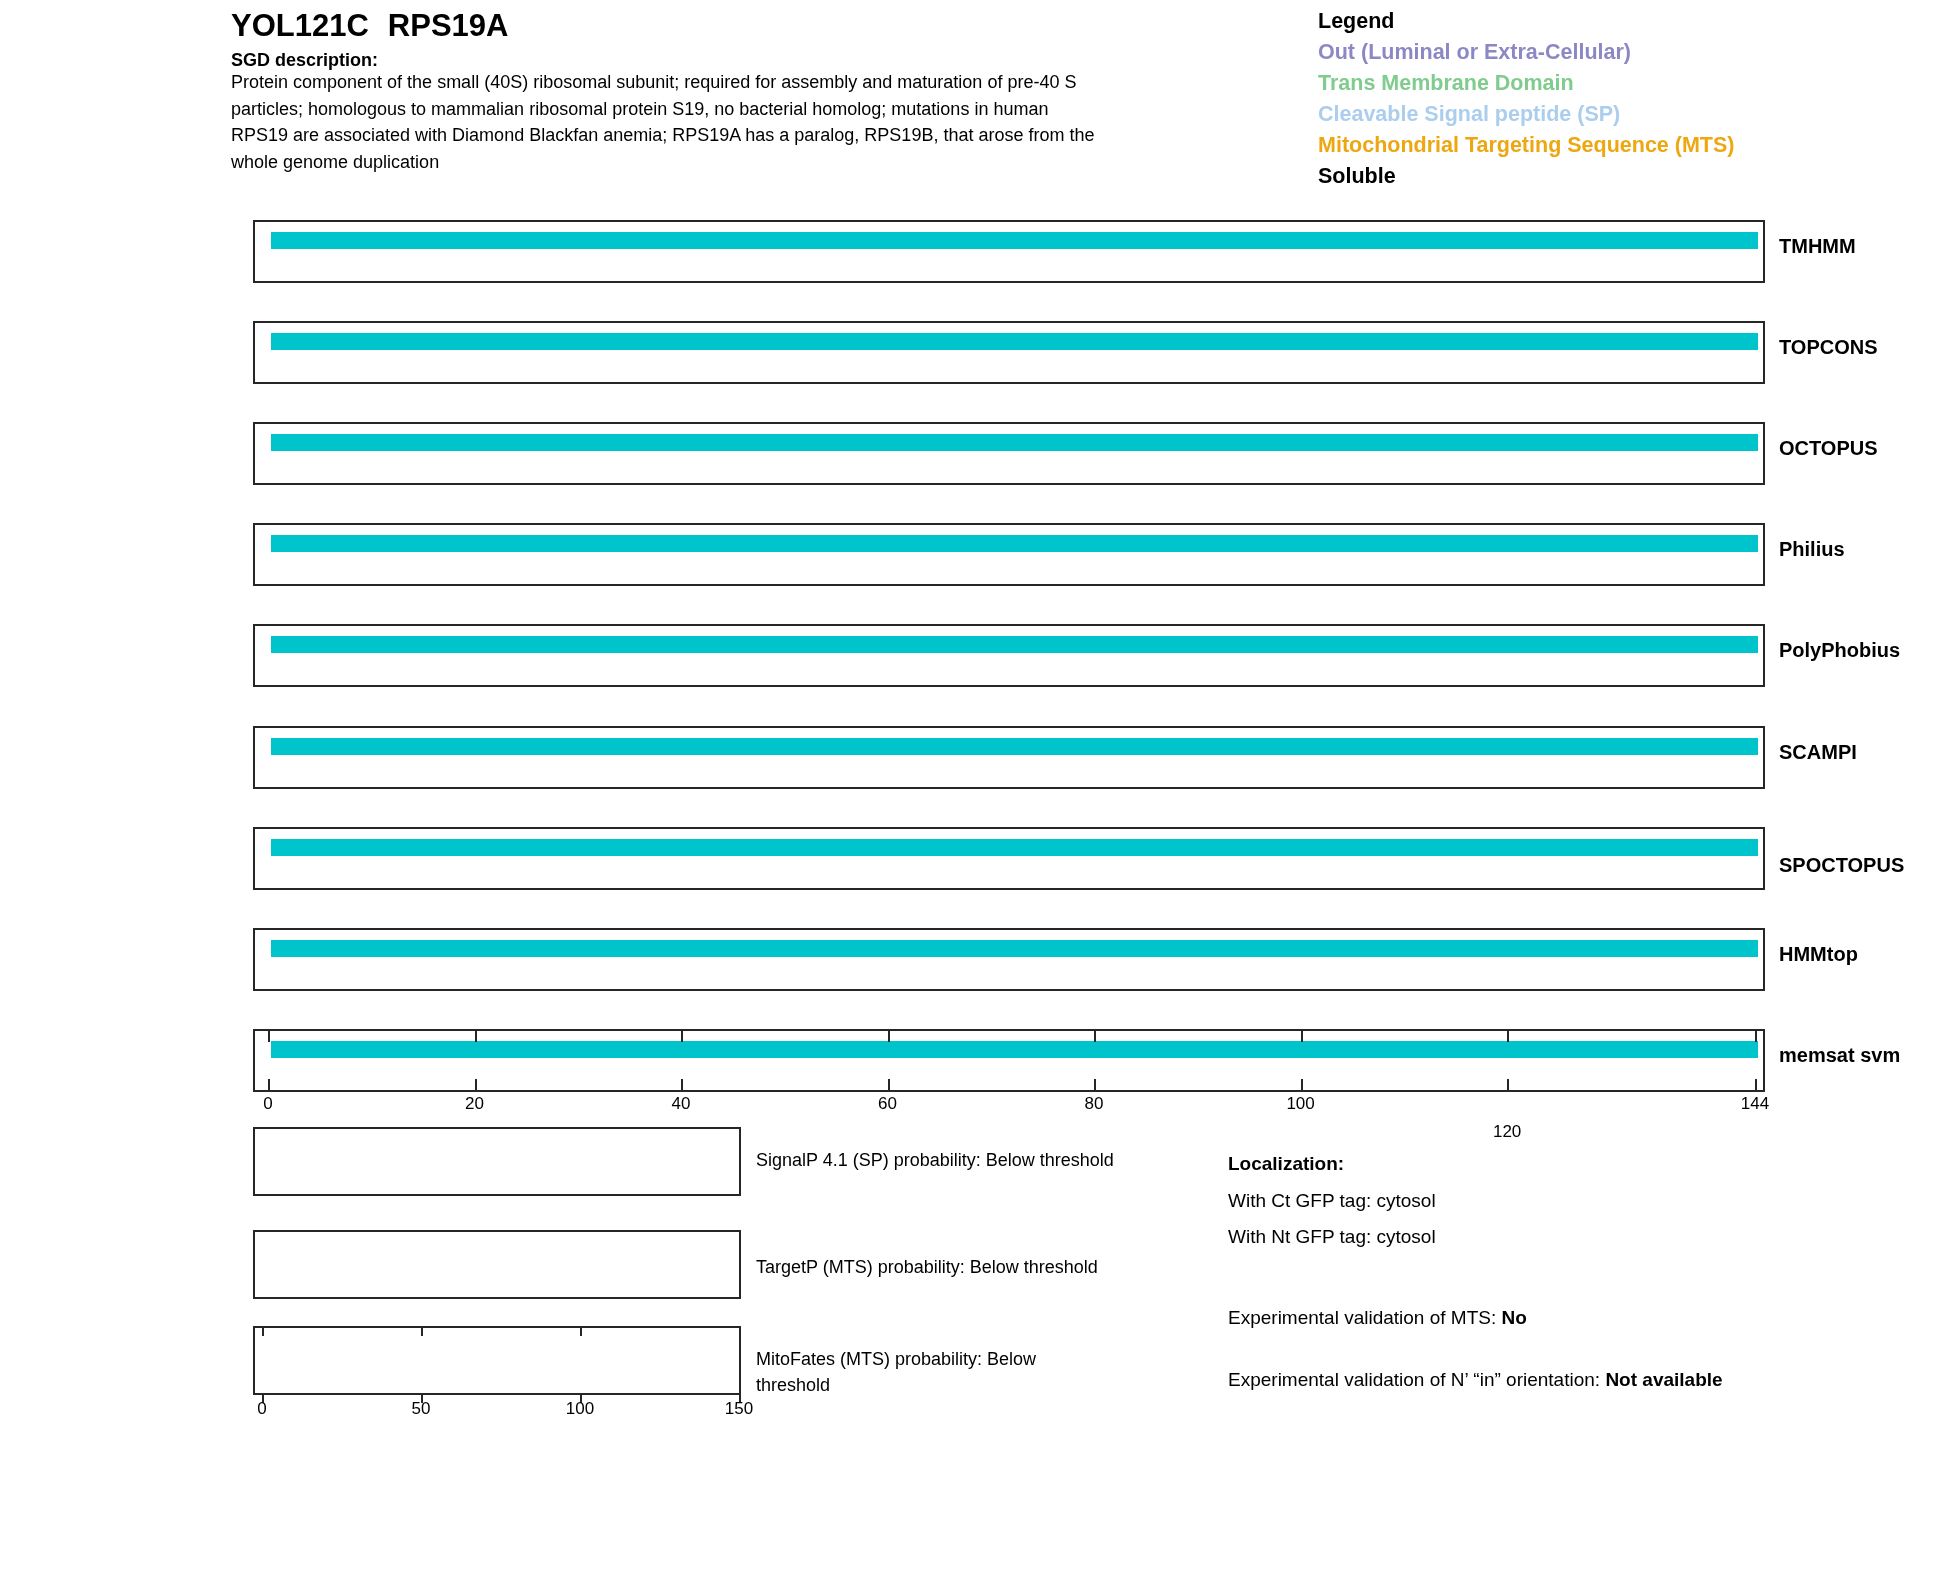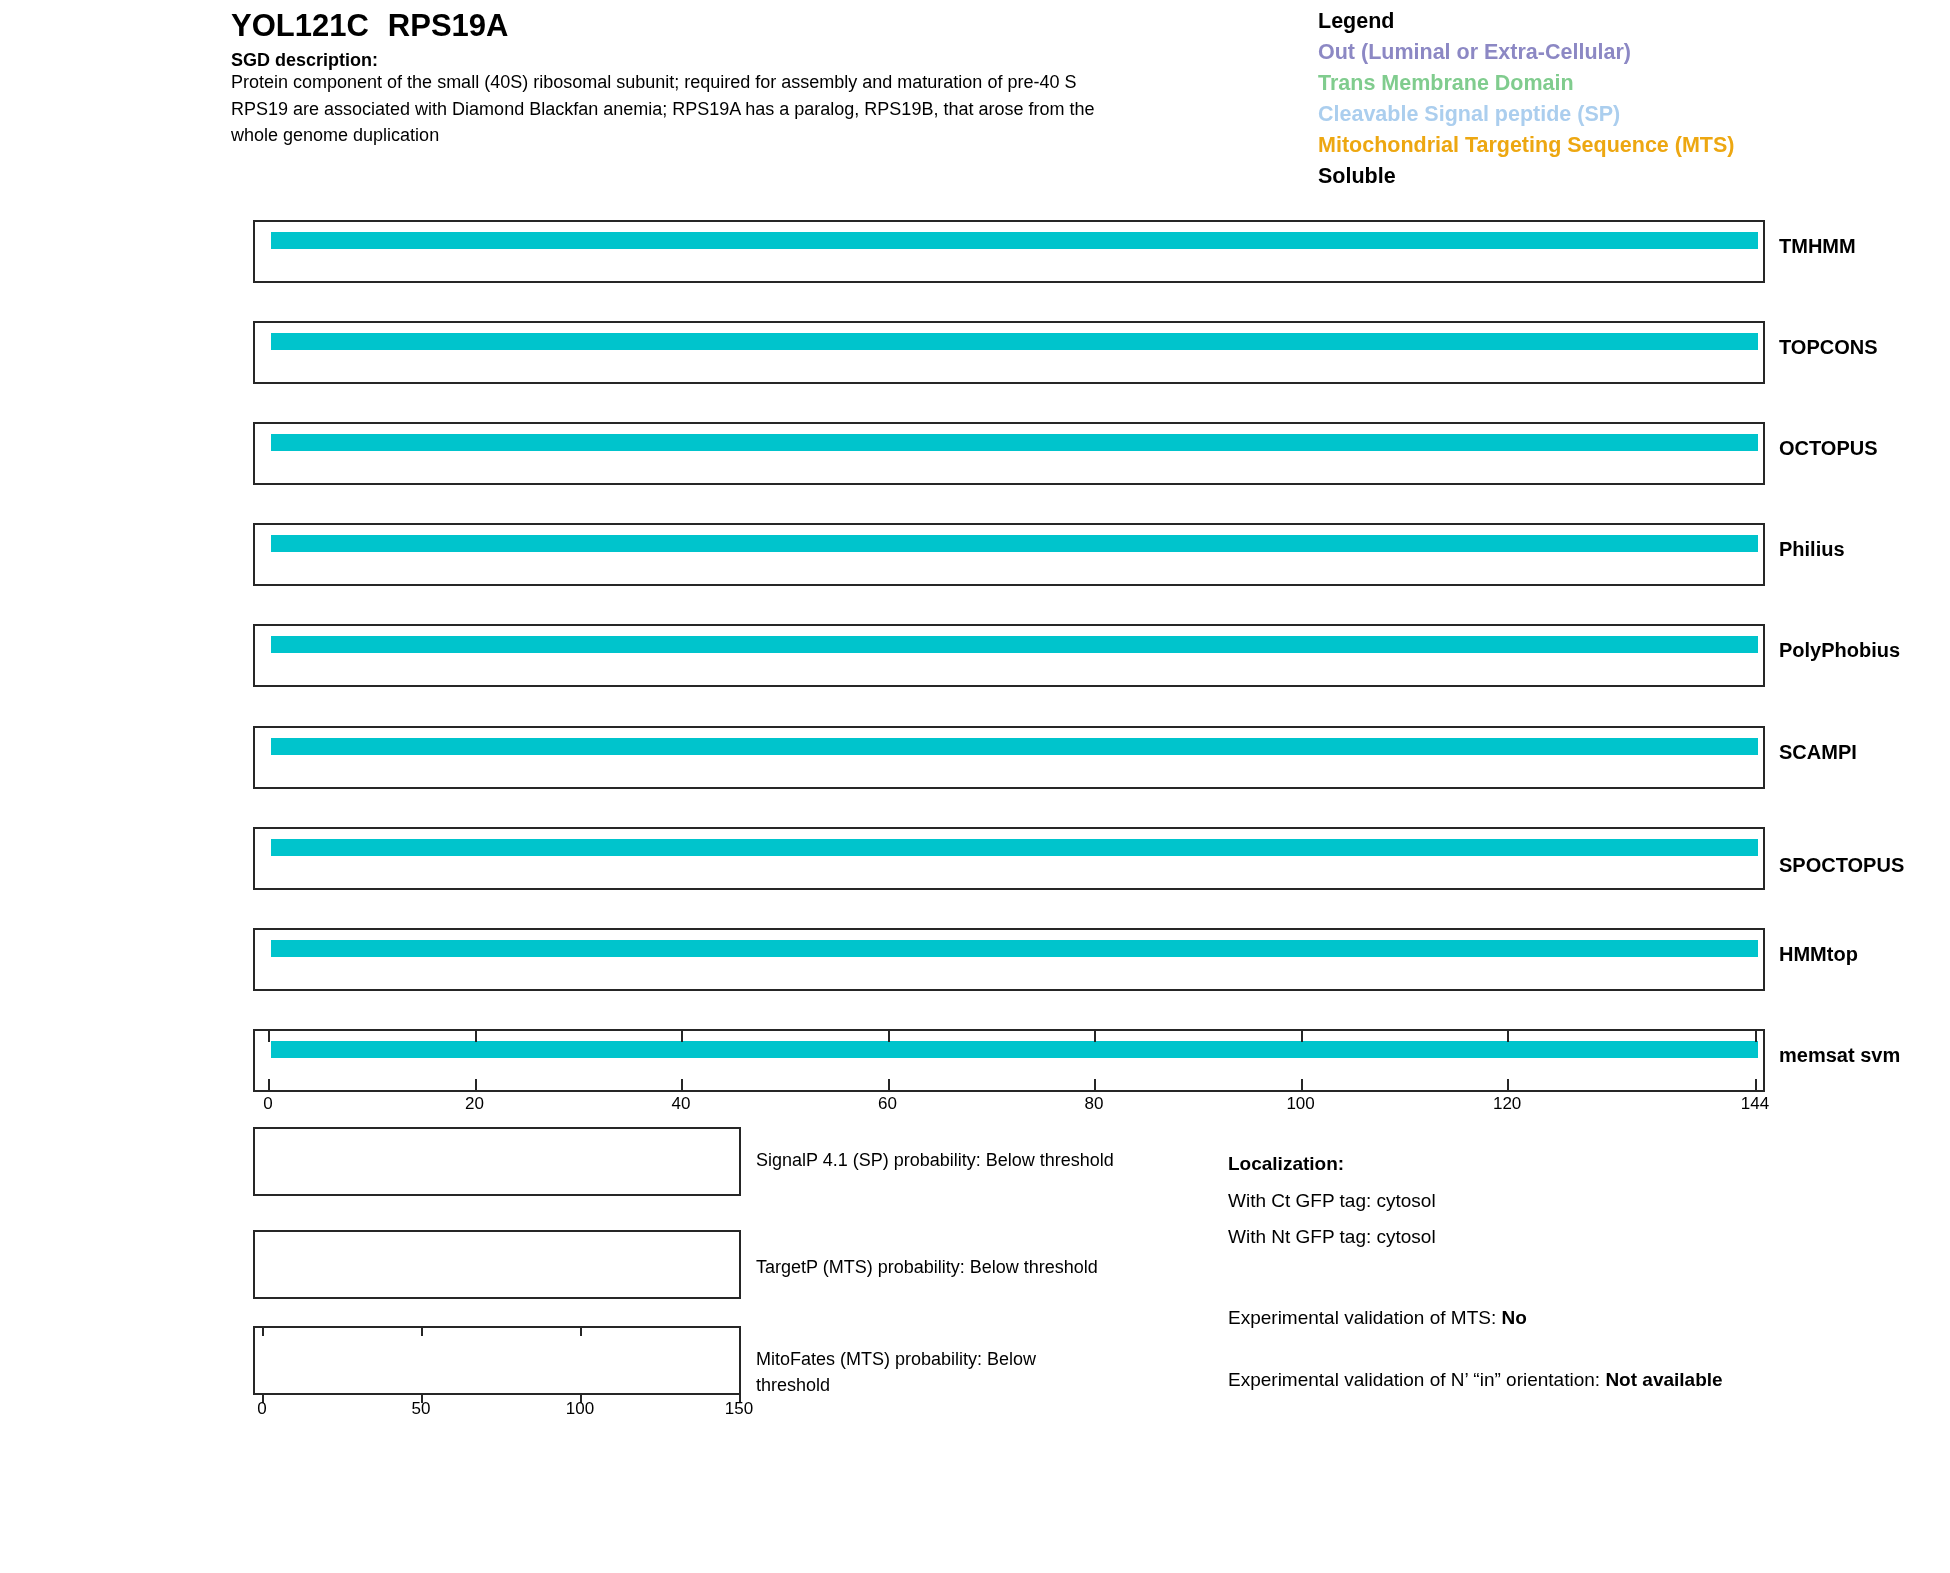--- a/index.html
+++ b/index.html
@@ -40,20 +40,21 @@
 
 <div id="page">
 
   <div class="abs" id="title">
     <span>YOL121C</span><span class="gene">RPS19A</span>
   </div>
 
   <div class="abs" id="sgd-heading">SGD description:</div>
   <div class="abs" id="description">
       <div>Protein component of the small (40S) ribosomal subunit; required for assembly and maturation of pre-40 S</div>
+      <div>particles; homologous to mammalian ribosomal protein S19, no bacterial homolog; mutations in human</div>
       <div>RPS19 are associated with Diamond Blackfan anemia; RPS19A has a paralog, RPS19B, that arose from the</div>
       <div>whole genome duplication</div>
     </div>
 
   <div class="abs" id="legend">
     <div>Legend</div>
     <div id="legend-items">
         <div class="legend-item" style="color: rgb(140, 136, 196);">Out (Luminal or Extra-Cellular)</div>
         <div class="legend-item" style="color: rgb(128, 204, 142);">Trans Membrane Domain</div>
         <div class="legend-item" style="color: rgb(171, 206, 238);">Cleavable Signal peptide (SP)</div>
@@ -116,21 +117,21 @@
       </div>
       <div class="track-label" style="top: 1044px;">memsat svm</div>
     </div>
   <div id="axis">
       <div class="axis-label" style="left: 268px;">0</div>
       <div class="axis-label" style="left: 474.52px;">20</div>
       <div class="axis-label" style="left: 681.04px;">40</div>
       <div class="axis-label" style="left: 887.56px;">60</div>
       <div class="axis-label" style="left: 1094.08px;">80</div>
       <div class="axis-label" style="left: 1300.6px;">100</div>
-      <div class="axis-label" style="left: 1507.12px;">120</div>
+      <div class="axis-label" style="left: 1507.12px; margin-top: 28px;">120</div>
       <div class="axis-label" style="left: 1754.94px;">144</div>
     </div>
   <div id="plots">
       <div class="plot-box" style="top: 1127px;"></div>
       <div class="plot-label" style="top: 1147px;">
         <div>SignalP 4.1 (SP) probability: Below threshold</div>
       </div>
       <div class="plot-box" style="top: 1230px;"></div>
       <div class="plot-label" style="top: 1254px;">
         <div>TargetP (MTS) probability: Below threshold</div>

